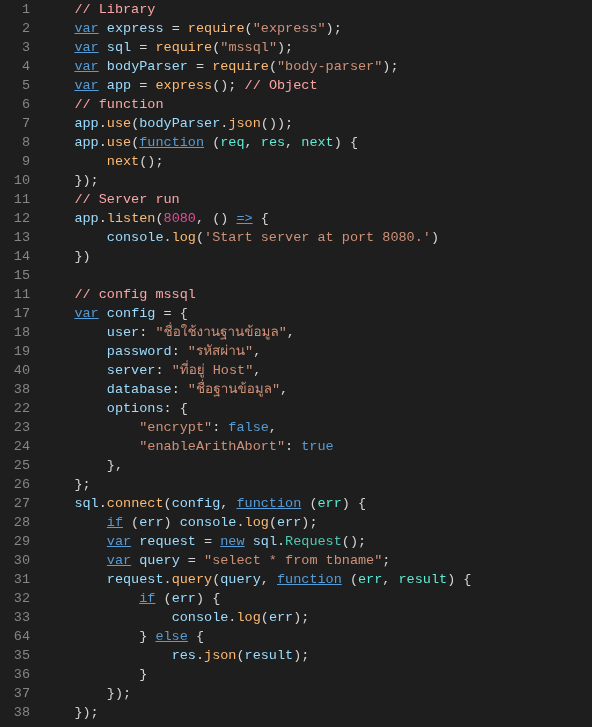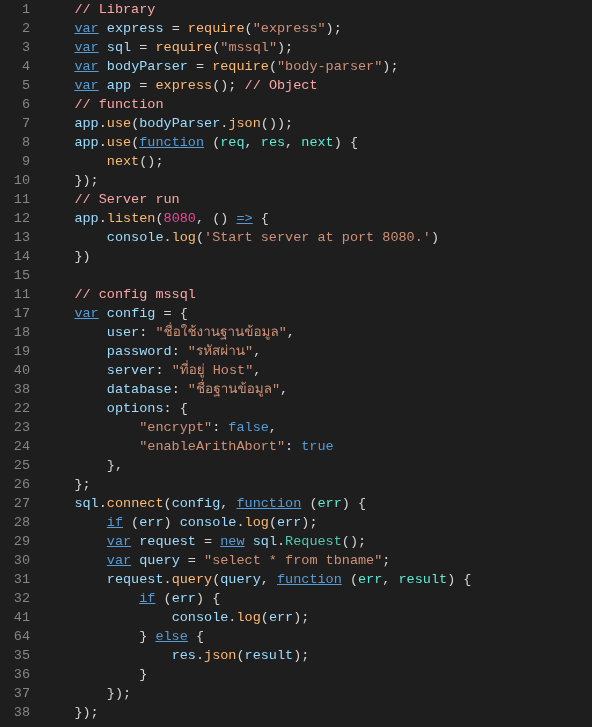--- a/index.html
+++ b/index.html
@@ -65,21 +65,21 @@
       <div class="line">23</div>
       <div class="line">24</div>
       <div class="line">25</div>
       <div class="line">26</div>
       <div class="line">27</div>
       <div class="line">28</div>
       <div class="line">29</div>
       <div class="line">30</div>
       <div class="line">31</div>
       <div class="line">32</div>
-      <div class="line">41</div>
+      <div class="line">33</div>
       <div class="line">64</div>
       <div class="line">35</div>
       <div class="line">36</div>
       <div class="line">37</div>
       <div class="line">38</div>
     </div>
   <div class="code"><div class="line"><span>    </span><span class="c-comment">// Library</span></div><div class="line"><span>    </span><span class="c-keyword">var</span><span class="c-punc"> </span><span class="c-var">express</span><span class="c-punc"> = </span><span class="c-func">require</span><span class="c-punc">(</span><span class="c-string">"express"</span><span class="c-punc">);</span></div><div class="line"><span>    </span><span class="c-keyword">var</span><span class="c-punc"> </span><span class="c-var">sql</span><span class="c-punc"> = </span><span class="c-func">require</span><span class="c-punc">(</span><span class="c-string">"mssql"</span><span class="c-punc">);</span></div><div class="line"><span>    </span><span class="c-keyword">var</span><span class="c-punc"> </span><span class="c-var">bodyParser</span><span class="c-punc"> = </span><span class="c-func">require</span><span class="c-punc">(</span><span class="c-string">"body-parser"</span><span class="c-punc">);</span></div><div class="line"><span>    </span><span class="c-keyword">var</span><span class="c-punc"> </span><span class="c-var">app</span><span class="c-punc"> = </span><span class="c-func">express</span><span class="c-punc">(); </span><span class="c-comment">// Object</span></div><div class="line"><span>    </span><span class="c-comment">// function</span></div><div class="line"><span>    </span><span class="c-var">app</span><span class="c-punc">.</span><span class="c-func">use</span><span class="c-punc">(</span><span class="c-var">bodyParser</span><span class="c-punc">.</span><span class="c-func">json</span><span class="c-punc">());</span></div><div class="line"><span>    </span><span class="c-var">app</span><span class="c-punc">.</span><span class="c-func">use</span><span class="c-punc">(</span><span class="c-keyword">function</span><span class="c-punc"> (</span><span class="c-param">req</span><span class="c-punc">, </span><span class="c-param">res</span><span class="c-punc">, </span><span class="c-param">next</span><span class="c-punc">) {</span></div><div class="line"><span>    </span><span class="c-punc">    </span><span class="c-func">next</span><span class="c-punc">();</span></div><div class="line"><span>    </span><span class="c-punc">});</span></div><div class="line"><span>    </span><span class="c-comment">// Server run</span></div><div class="line"><span>    </span><span class="c-var">app</span><span class="c-punc">.</span><span class="c-func">listen</span><span class="c-punc">(</span><span class="c-number">8080</span><span class="c-punc">, () </span><span class="c-keyword">=&gt;</span><span class="c-punc"> {</span></div><div class="line"><span>    </span><span class="c-punc">    </span><span class="c-var">console</span><span class="c-punc">.</span><span class="c-func">log</span><span class="c-punc">(</span><span class="c-string">'Start server at port 8080.'</span><span class="c-punc">)</span></div><div class="line"><span>    </span><span class="c-punc">})</span></div><div class="line"><span>    </span><span class="c-punc"></span></div><div class="line"><span>    </span><span class="c-comment">// config mssql</span></div><div class="line"><span>    </span><span class="c-keyword">var</span><span class="c-punc"> </span><span class="c-var">config</span><span class="c-punc"> = {</span></div><div class="line"><span>    </span><span class="c-punc">    </span><span class="c-var">user</span><span class="c-punc">: </span><span class="c-string">"ชื่อใช้งานฐานข้อมูล"</span><span class="c-punc">,</span></div><div class="line"><span>    </span><span class="c-punc">    </span><span class="c-var">password</span><span class="c-punc">: </span><span class="c-string">"รหัสผ่าน"</span><span class="c-punc">,</span></div><div class="line"><span>    </span><span class="c-punc">    </span><span class="c-var">server</span><span class="c-punc">: </span><span class="c-string">"ที่อยู่ Host"</span><span class="c-punc">,</span></div><div class="line"><span>    </span><span class="c-punc">    </span><span class="c-var">database</span><span class="c-punc">: </span><span class="c-string">"ชื่อฐานข้อมูล"</span><span class="c-punc">,</span></div><div class="line"><span>    </span><span class="c-punc">    </span><span class="c-var">options</span><span class="c-punc">: {</span></div><div class="line"><span>    </span><span class="c-punc">        </span><span class="c-string">"encrypt"</span><span class="c-punc">: </span><span class="c-const">false</span><span class="c-punc">,</span></div><div class="line"><span>    </span><span class="c-punc">        </span><span class="c-string">"enableArithAbort"</span><span class="c-punc">: </span><span class="c-const">true</span></div><div class="line"><span>    </span><span class="c-punc">    },</span></div><div class="line"><span>    </span><span class="c-punc">};</span></div><div class="line"><span>    </span><span class="c-var">sql</span><span class="c-punc">.</span><span class="c-func">connect</span><span class="c-punc">(</span><span class="c-var">config</span><span class="c-punc">, </span><span class="c-keyword">function</span><span class="c-punc"> (</span><span class="c-param">err</span><span class="c-punc">) {</span></div><div class="line"><span>    </span><span class="c-punc">    </span><span class="c-keyword">if</span><span class="c-punc"> (</span><span class="c-var">err</span><span class="c-punc">) </span><span class="c-var">console</span><span class="c-punc">.</span><span class="c-func">log</span><span class="c-punc">(</span><span class="c-var">err</span><span class="c-punc">);</span></div><div class="line"><span>    </span><span class="c-punc">    </span><span class="c-keyword">var</span><span class="c-punc"> </span><span class="c-var">request</span><span class="c-punc"> = </span><span class="c-keyword">new</span><span class="c-punc"> </span><span class="c-var">sql</span><span class="c-punc">.</span><span class="c-type">Request</span><span class="c-punc">();</span></div><div class="line"><span>    </span><span class="c-punc">    </span><span class="c-keyword">var</span><span class="c-punc"> </span><span class="c-var">query</span><span class="c-punc"> = </span><span class="c-string">"select * from tbname"</span><span class="c-punc">;</span></div><div class="line"><span>    </span><span class="c-punc">    </span><span class="c-var">request</span><span class="c-punc">.</span><span class="c-func">query</span><span class="c-punc">(</span><span class="c-var">query</span><span class="c-punc">, </span><span class="c-keyword">function</span><span class="c-punc"> (</span><span class="c-param">err</span><span class="c-punc">, </span><span class="c-param">result</span><span class="c-punc">) {</span></div><div class="line"><span>    </span><span class="c-punc">        </span><span class="c-keyword">if</span><span class="c-punc"> (</span><span class="c-var">err</span><span class="c-punc">) {</span></div><div class="line"><span>    </span><span class="c-punc">            </span><span class="c-var">console</span><span class="c-punc">.</span><span class="c-func">log</span><span class="c-punc">(</span><span class="c-var">err</span><span class="c-punc">);</span></div><div class="line"><span>    </span><span class="c-punc">        } </span><span class="c-keyword">else</span><span class="c-punc"> {</span></div><div class="line"><span>    </span><span class="c-punc">            </span><span class="c-var">res</span><span class="c-punc">.</span><span class="c-func">json</span><span class="c-punc">(</span><span class="c-var">result</span><span class="c-punc">);</span></div><div class="line"><span>    </span><span class="c-punc">        }</span></div><div class="line"><span>    </span><span class="c-punc">    });</span></div><div class="line"><span>    </span><span class="c-punc">});</span></div></div>
 </div>
 
 </body></html>

